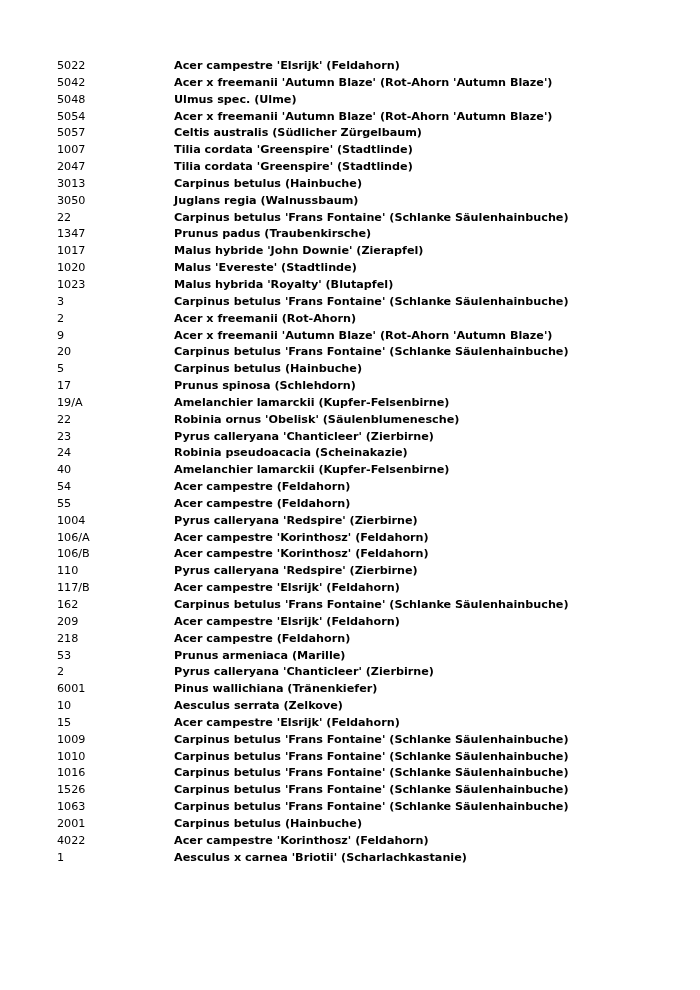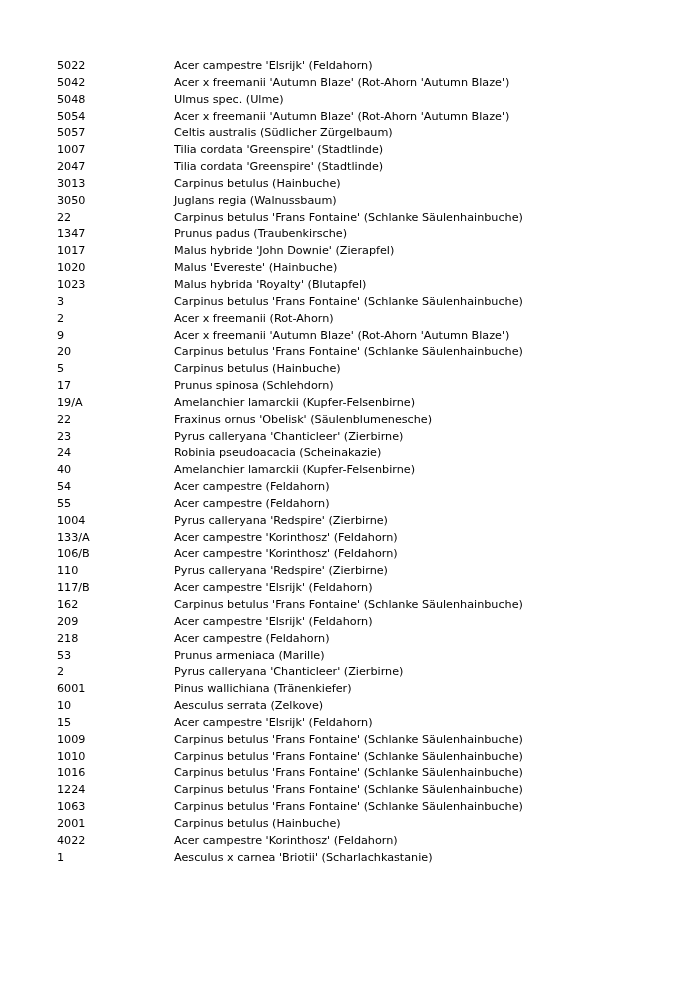--- a/index.html
+++ b/index.html
@@ -33,20 +33,21 @@
     line-height: 16.85px;
     vertical-align: top;
     white-space: nowrap;
     overflow: visible;
   }
   td.col-id {
     width: 112px;
   }
   td.col-name {
     width: 488px;
+    font-weight: bold;
   }
 </style>
 </head>
 <body>
 
 <div class="page">
   <table class="tree-list">
     <tbody>
         <tr>
           <td class="col-id">5022</td>
@@ -91,21 +92,21 @@
         <tr>
           <td class="col-id">1347</td>
           <td class="col-name">Prunus padus (Traubenkirsche)</td>
         </tr>
         <tr>
           <td class="col-id">1017</td>
           <td class="col-name">Malus hybride 'John Downie' (Zierapfel)</td>
         </tr>
         <tr>
           <td class="col-id">1020</td>
-          <td class="col-name">Malus 'Evereste' (Hainbuche)</td>
+          <td class="col-name">Malus 'Evereste' (Stadtlinde)</td>
         </tr>
         <tr>
           <td class="col-id">1023</td>
           <td class="col-name">Malus hybrida 'Royalty' (Blutapfel)</td>
         </tr>
         <tr>
           <td class="col-id">3</td>
           <td class="col-name">Carpinus betulus 'Frans Fontaine' (Schlanke Säulenhainbuche)</td>
         </tr>
         <tr>
@@ -127,21 +128,21 @@
         <tr>
           <td class="col-id">17</td>
           <td class="col-name">Prunus spinosa (Schlehdorn)</td>
         </tr>
         <tr>
           <td class="col-id">19/A</td>
           <td class="col-name">Amelanchier lamarckii (Kupfer-Felsenbirne)</td>
         </tr>
         <tr>
           <td class="col-id">22</td>
-          <td class="col-name">Fraxinus ornus 'Obelisk' (Säulenblumenesche)</td>
+          <td class="col-name">Robinia ornus 'Obelisk' (Säulenblumenesche)</td>
         </tr>
         <tr>
           <td class="col-id">23</td>
           <td class="col-name">Pyrus calleryana 'Chanticleer' (Zierbirne)</td>
         </tr>
         <tr>
           <td class="col-id">24</td>
           <td class="col-name">Robinia pseudoacacia (Scheinakazie)</td>
         </tr>
         <tr>
@@ -154,21 +155,21 @@
         </tr>
         <tr>
           <td class="col-id">55</td>
           <td class="col-name">Acer campestre (Feldahorn)</td>
         </tr>
         <tr>
           <td class="col-id">1004</td>
           <td class="col-name">Pyrus calleryana 'Redspire' (Zierbirne)</td>
         </tr>
         <tr>
-          <td class="col-id">133/A</td>
+          <td class="col-id">106/A</td>
           <td class="col-name">Acer campestre 'Korinthosz' (Feldahorn)</td>
         </tr>
         <tr>
           <td class="col-id">106/B</td>
           <td class="col-name">Acer campestre 'Korinthosz' (Feldahorn)</td>
         </tr>
         <tr>
           <td class="col-id">110</td>
           <td class="col-name">Pyrus calleryana 'Redspire' (Zierbirne)</td>
         </tr>
@@ -214,21 +215,21 @@
         </tr>
         <tr>
           <td class="col-id">1010</td>
           <td class="col-name">Carpinus betulus 'Frans Fontaine' (Schlanke Säulenhainbuche)</td>
         </tr>
         <tr>
           <td class="col-id">1016</td>
           <td class="col-name">Carpinus betulus 'Frans Fontaine' (Schlanke Säulenhainbuche)</td>
         </tr>
         <tr>
-          <td class="col-id">1224</td>
+          <td class="col-id">1526</td>
           <td class="col-name">Carpinus betulus 'Frans Fontaine' (Schlanke Säulenhainbuche)</td>
         </tr>
         <tr>
           <td class="col-id">1063</td>
           <td class="col-name">Carpinus betulus 'Frans Fontaine' (Schlanke Säulenhainbuche)</td>
         </tr>
         <tr>
           <td class="col-id">2001</td>
           <td class="col-name">Carpinus betulus (Hainbuche)</td>
         </tr>

